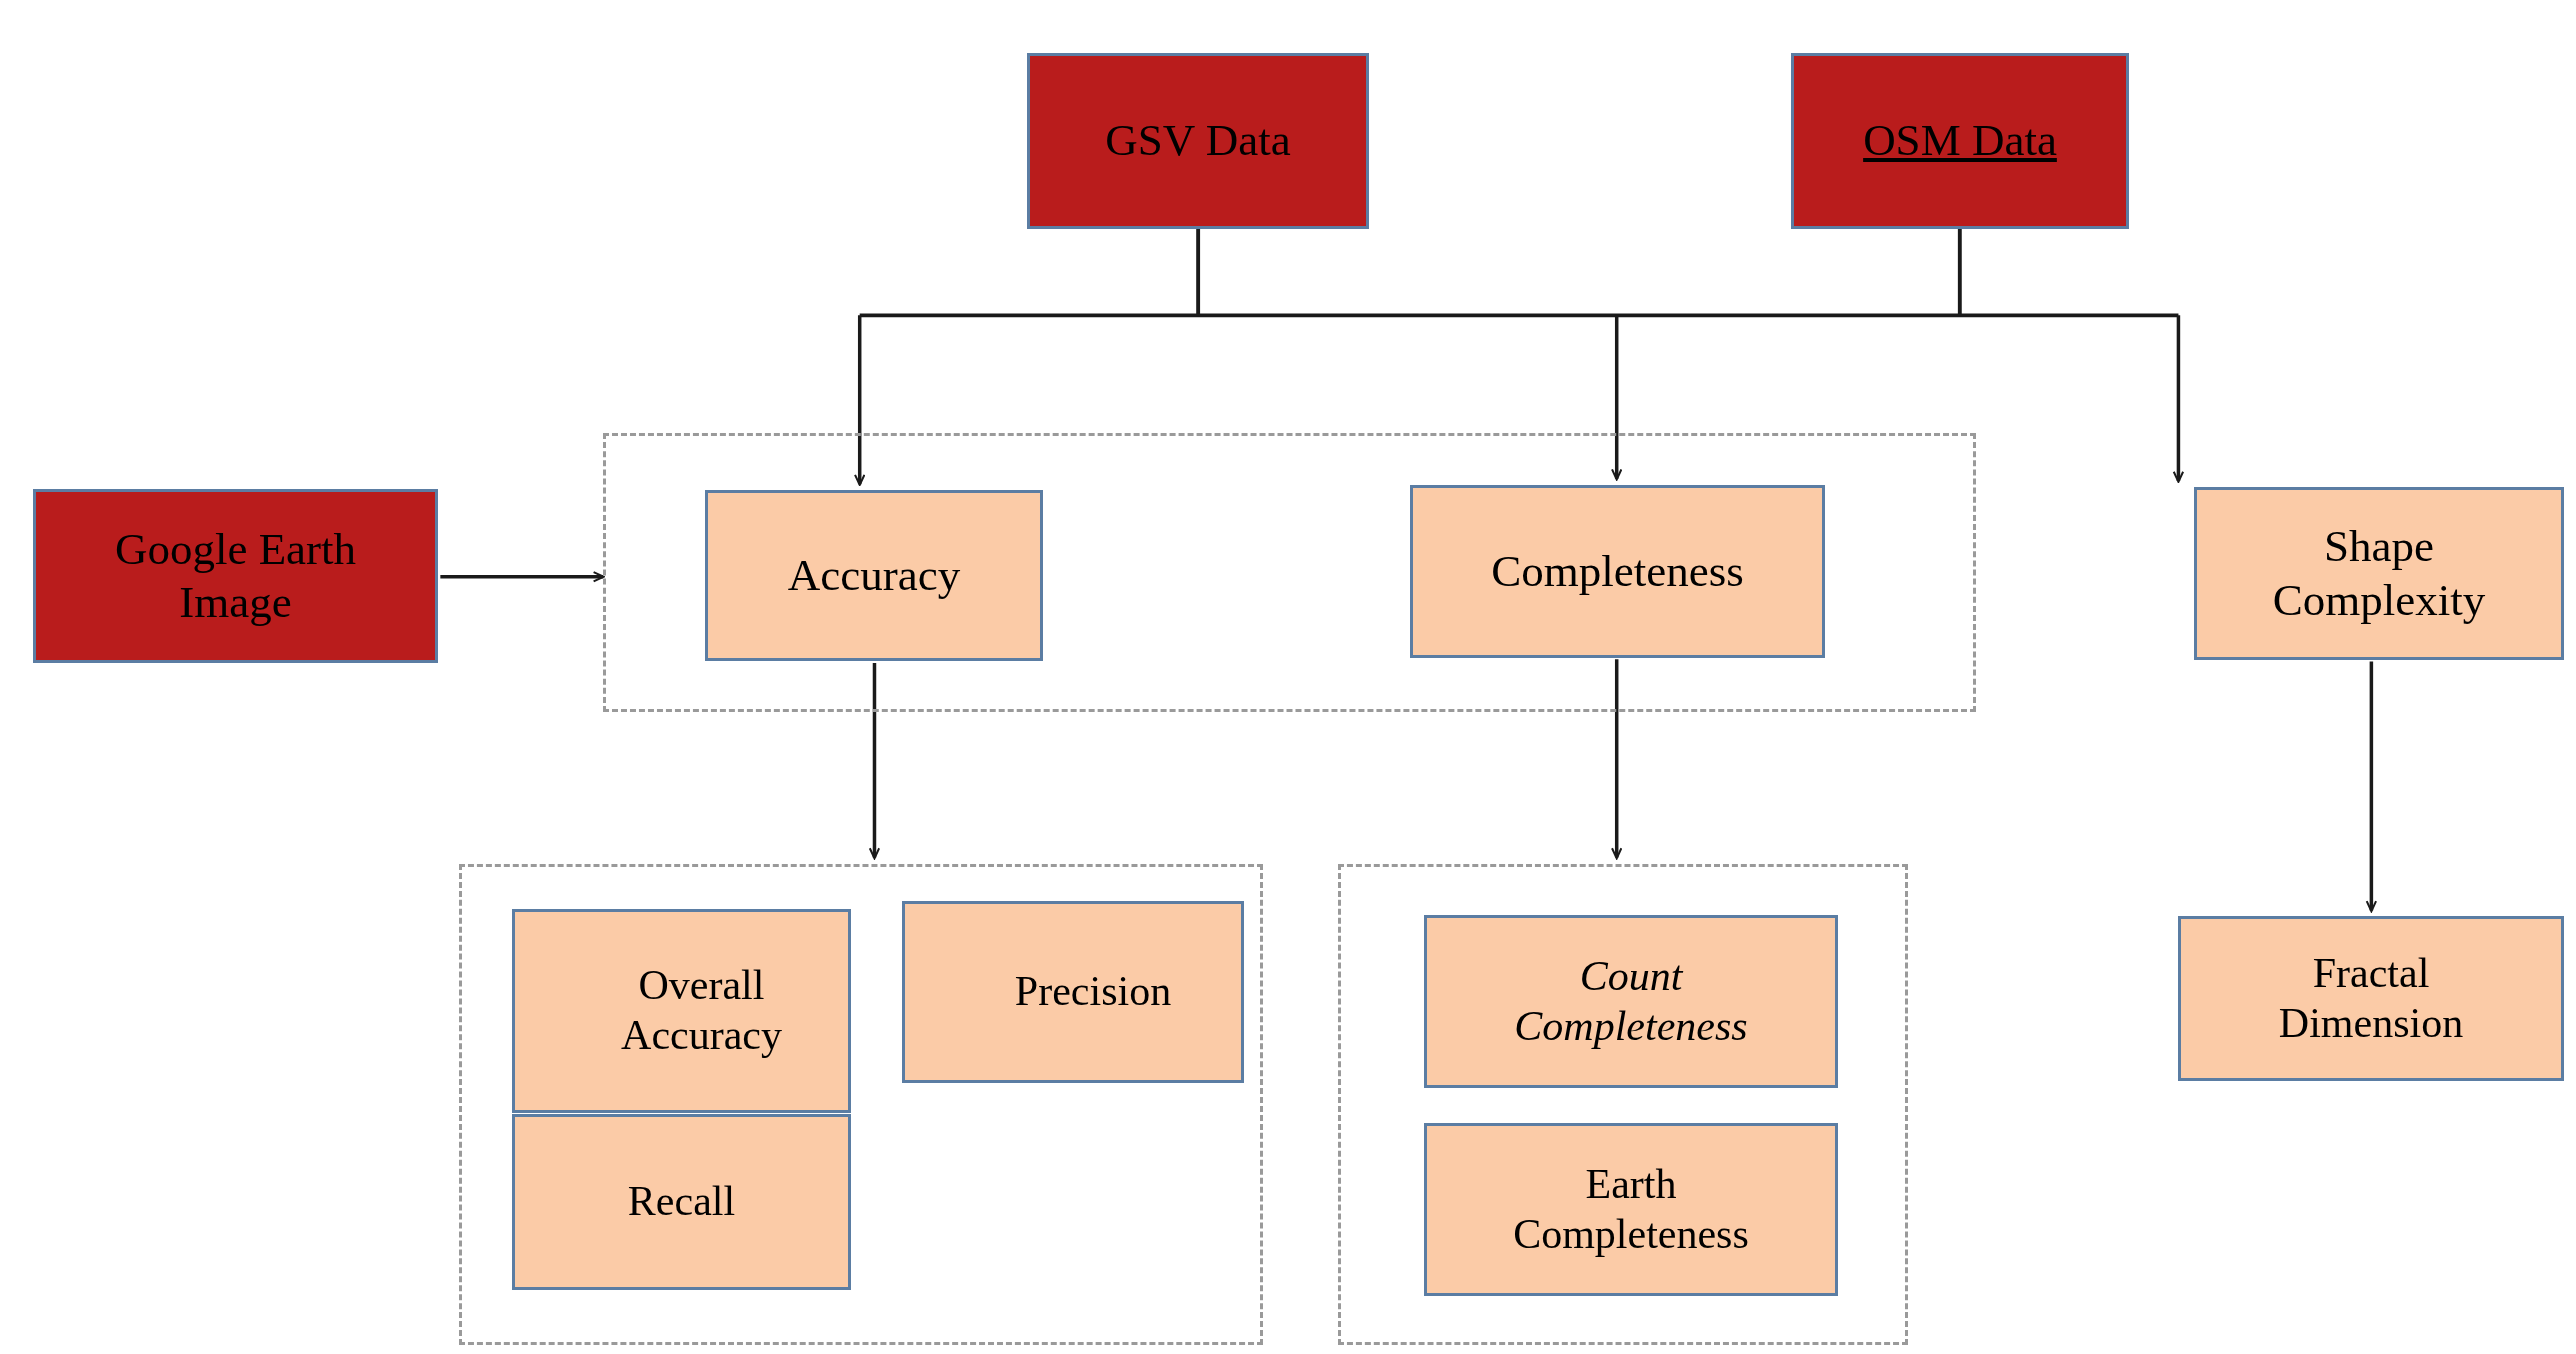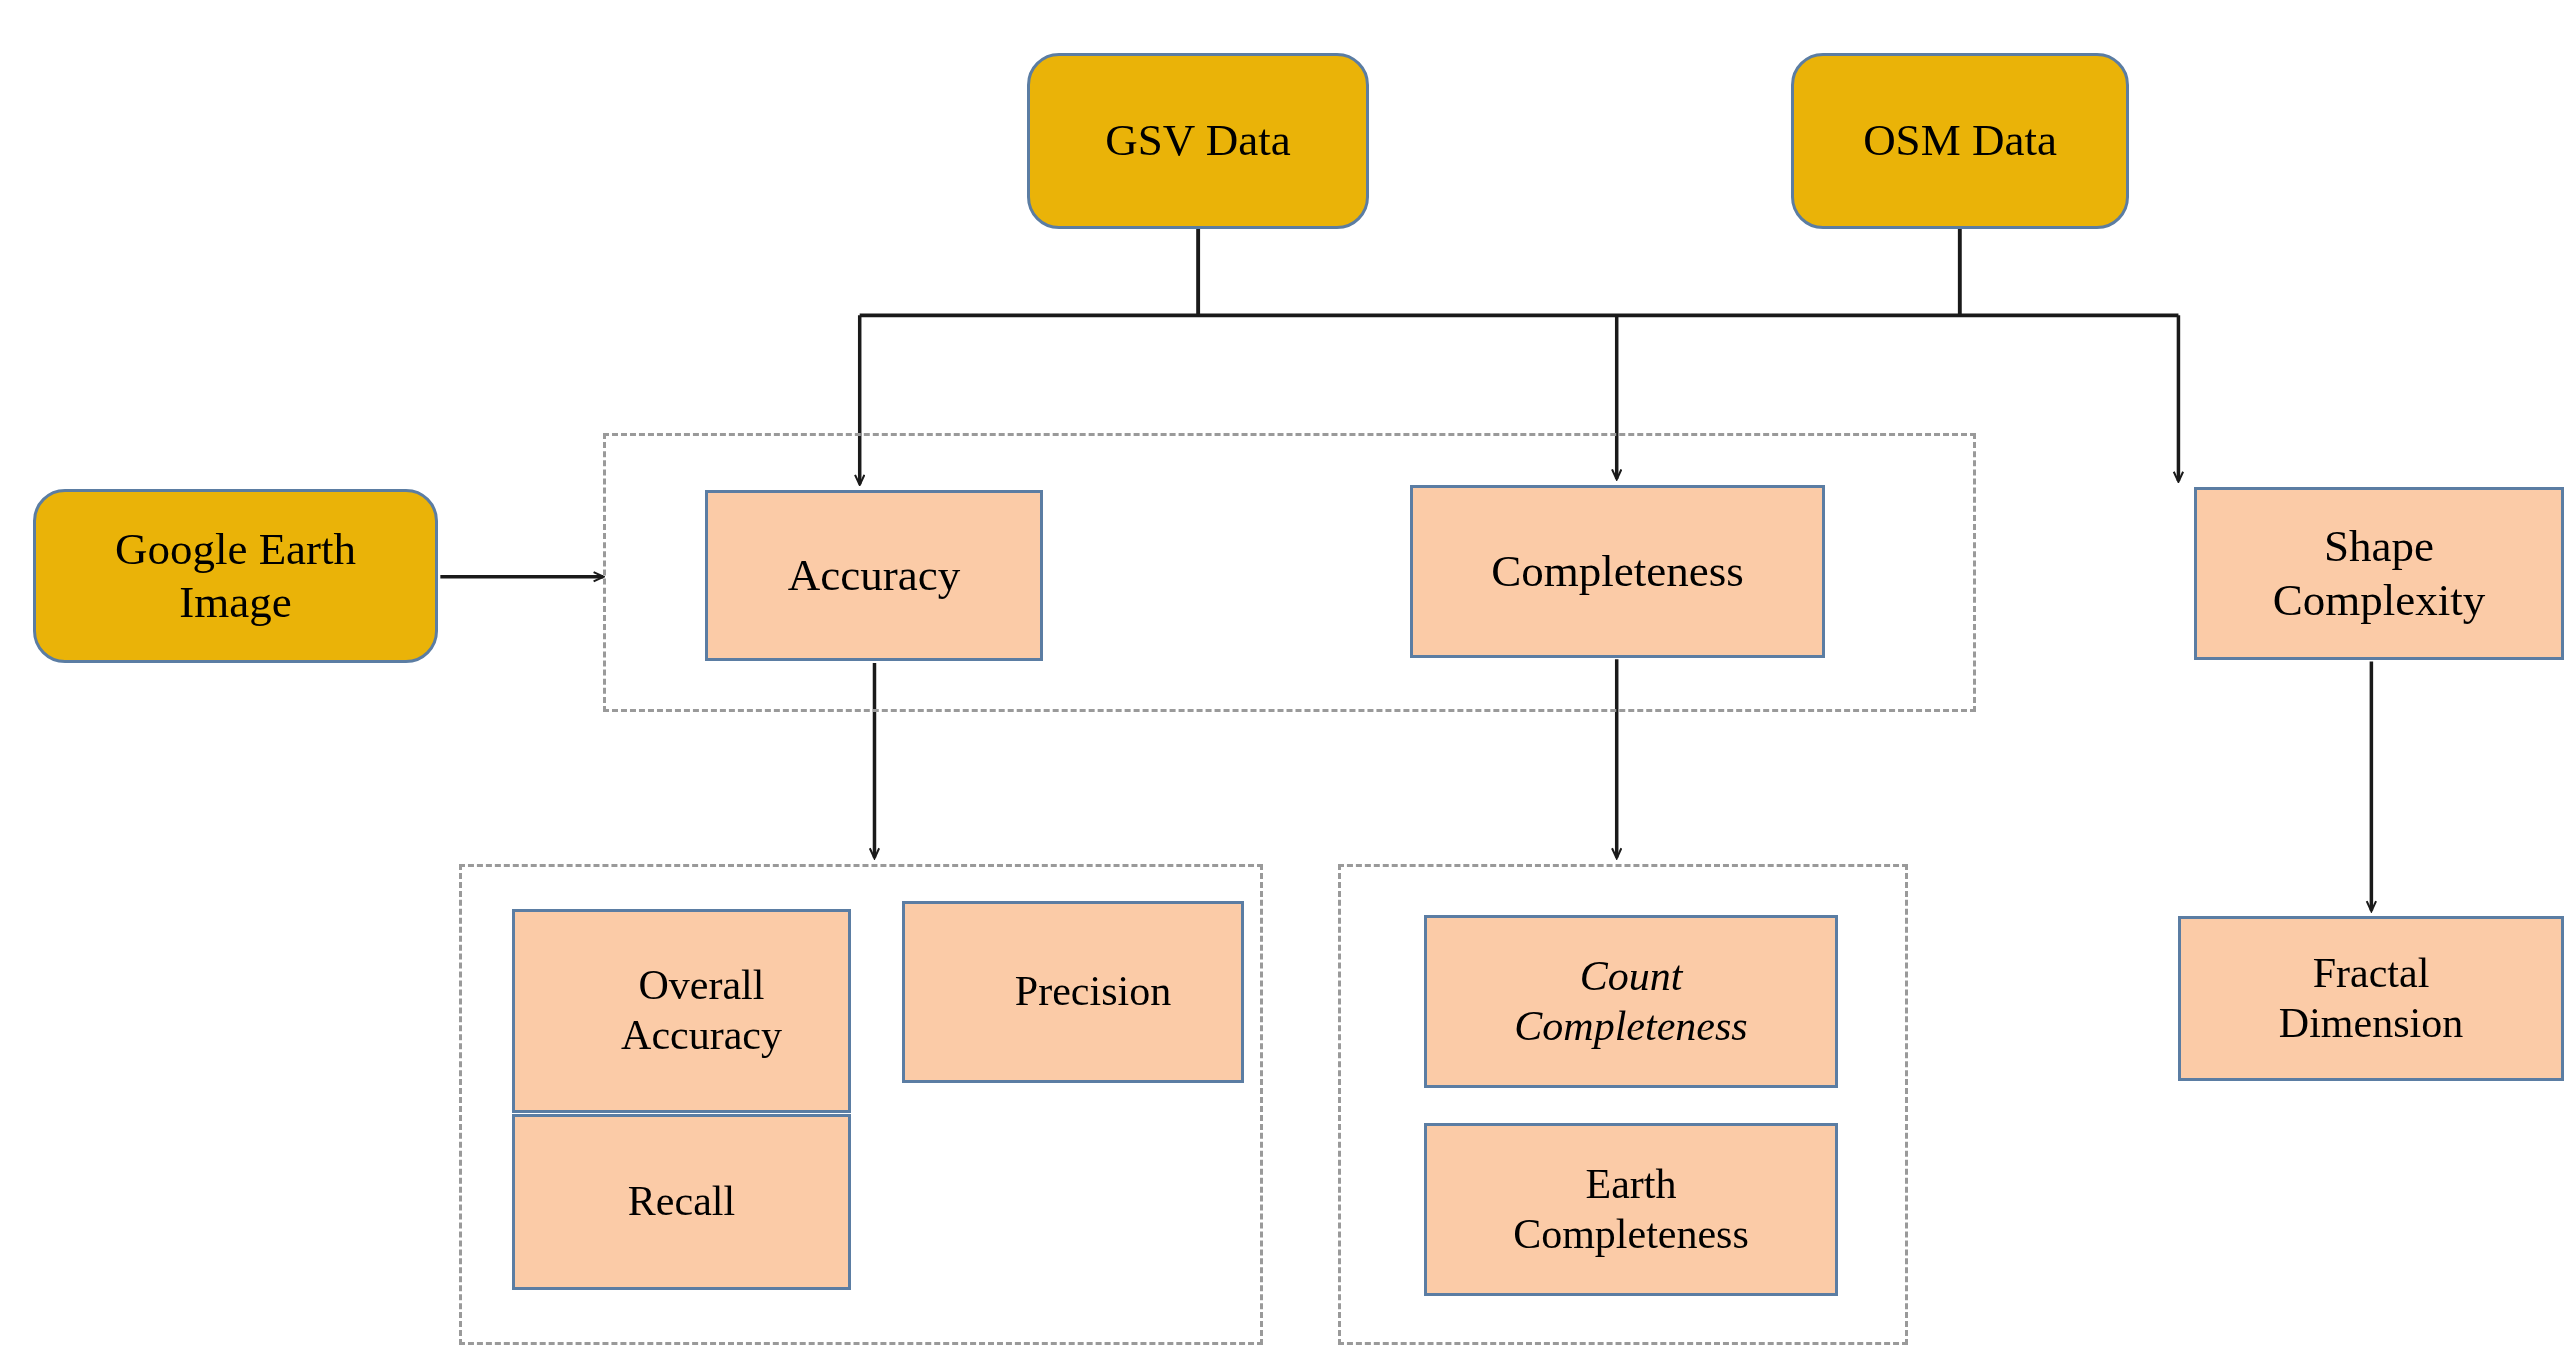--- a/index.html
+++ b/index.html
@@ -44,35 +44,34 @@
     align-items: center;
     justify-content: center;
     text-align: center;
     border: 3.1px solid #5b7da3;
     color: #000000;
     line-height: 1.18;
     z-index: 3;
     white-space: pre-line;
   }
   .node.source {
-    background: #eab308;
-    border-radius: 32px;
+    background: #b91c1c;
   }
   .node.metric {
     background: #fbcba7;
   }
   .node .label {
     display: block;
     width: 100%;
     padding: 0 7.8px;
     box-sizing: border-box;
   }
   
   #node-gsv          { left:1027px; top: 53px;  width: 342px;  height: 176px; font-size: 45px; }
-  #node-osm          { left:1791px; top: 53px;  width: 338px;  height: 176px; font-size: 45px; }
+  #node-osm          { left:1791px; top: 53px;  width: 338px;  height: 176px; font-size: 45px; text-decoration: underline; }
   #node-google-earth { left:  33px; top: 489px; width: 405px;  height: 174px; font-size: 45px; }
   #node-accuracy     { left: 705px; top: 490px; width: 338px;  height: 171px; font-size: 45px; }
   #node-completeness { left:1410px; top: 485px; width: 415px;  height: 173px; font-size: 45px; }
   #node-shape        { left:2194px; top: 487px; width: 370px;  height: 173px; font-size: 45px; }
 
   #node-overall      { left: 512px; top: 909px; width: 339px; height: 204px; font-size: 42px; padding-left: 40px; }
   #node-precision    { left:902px; top: 901px; width: 342px; height: 182px; font-size: 42px; padding-left: 40px; }
   #node-recall       { left: 512px; top: 1114px; width: 339px; height: 176px; font-size: 42px; }
   #node-f1           { left:902px; top: 1114px; width: 342px; height: 177px; font-size: 42px; }
 

